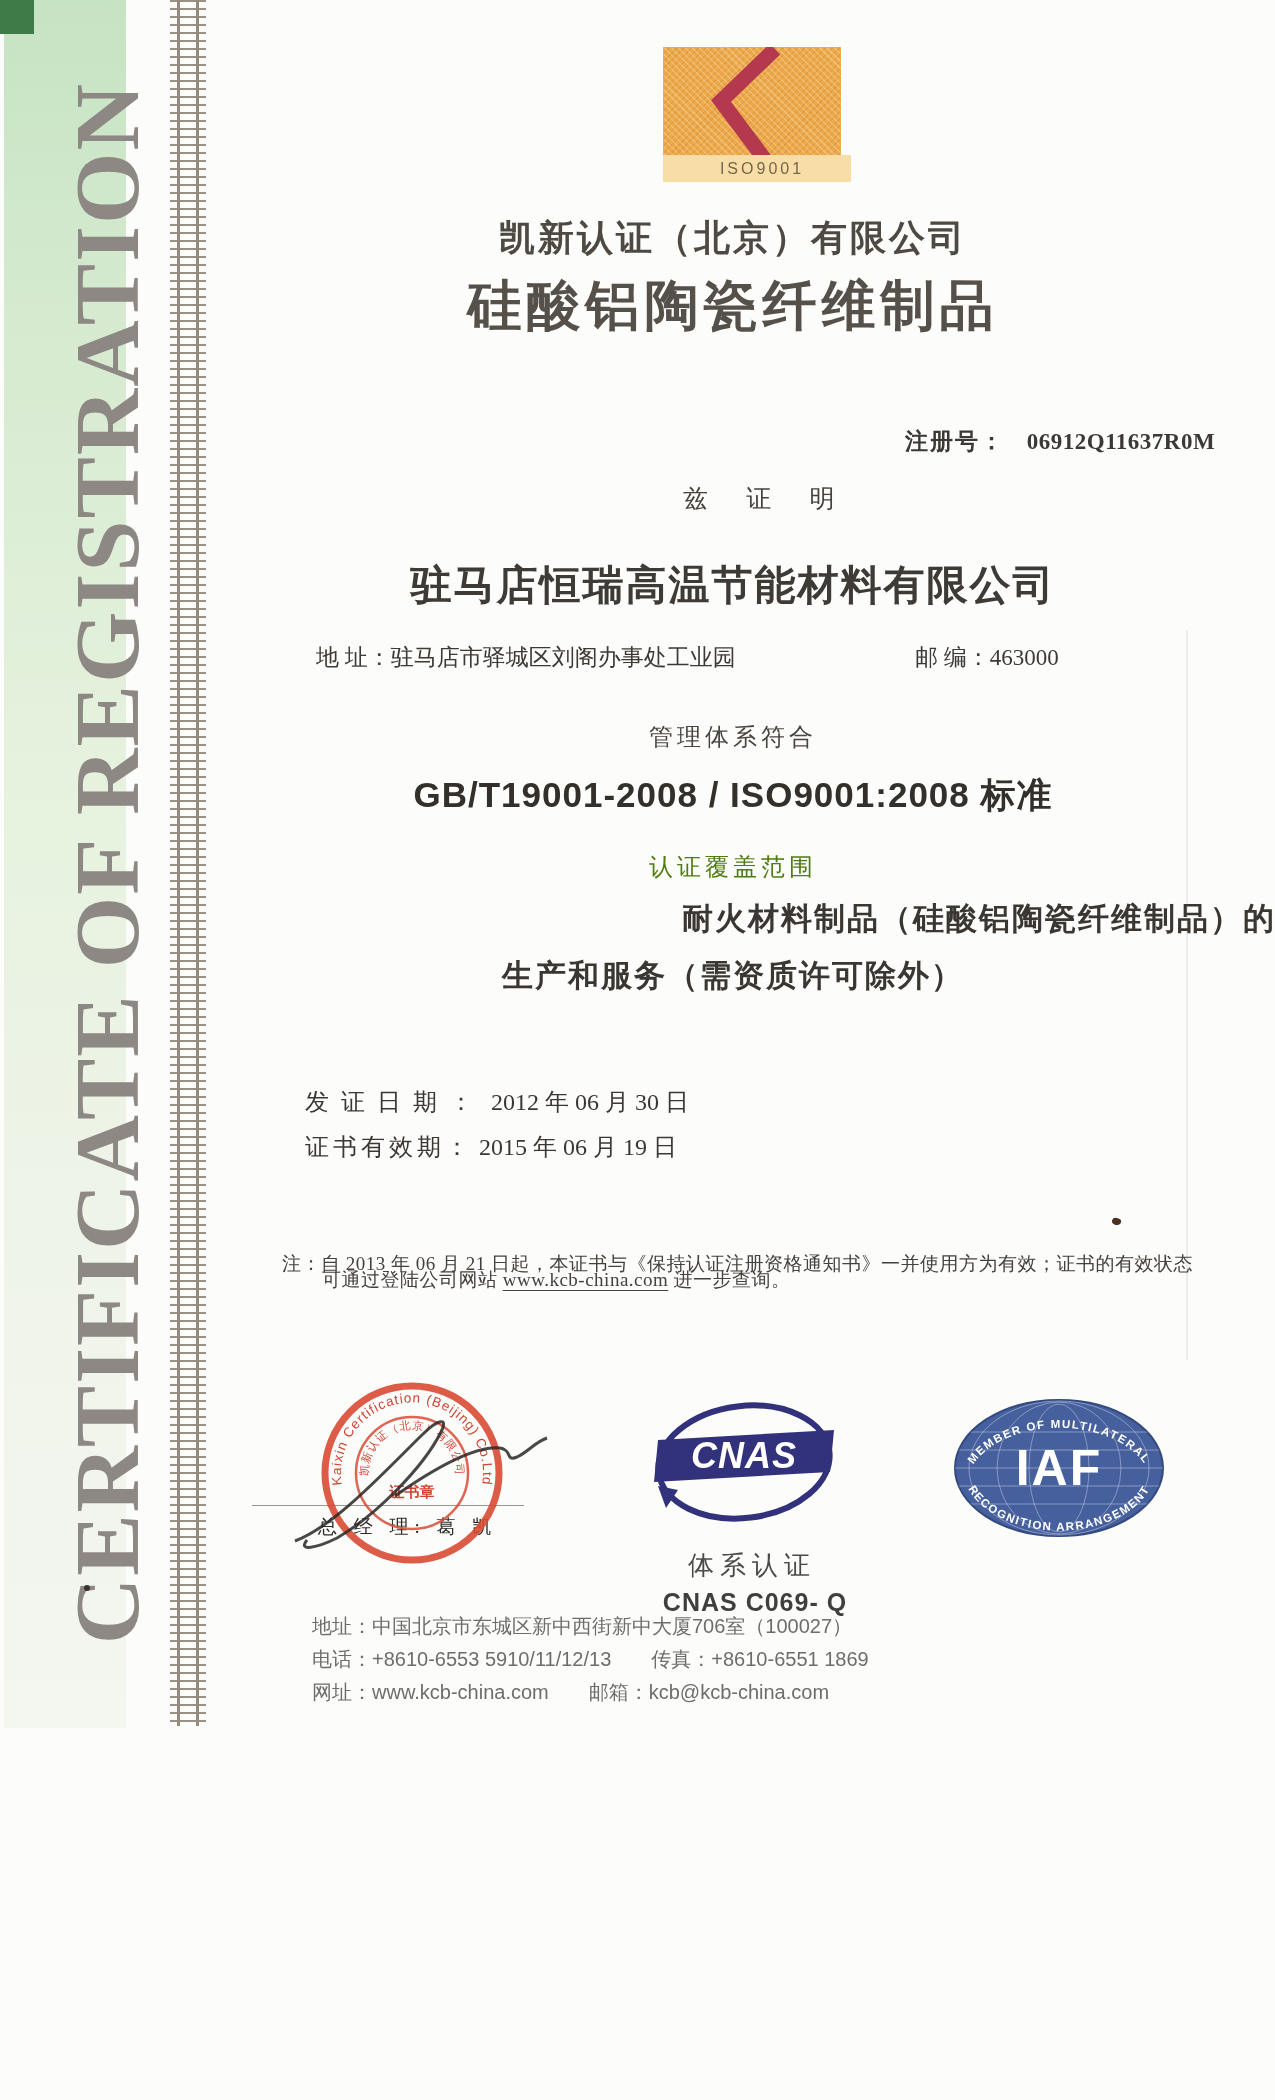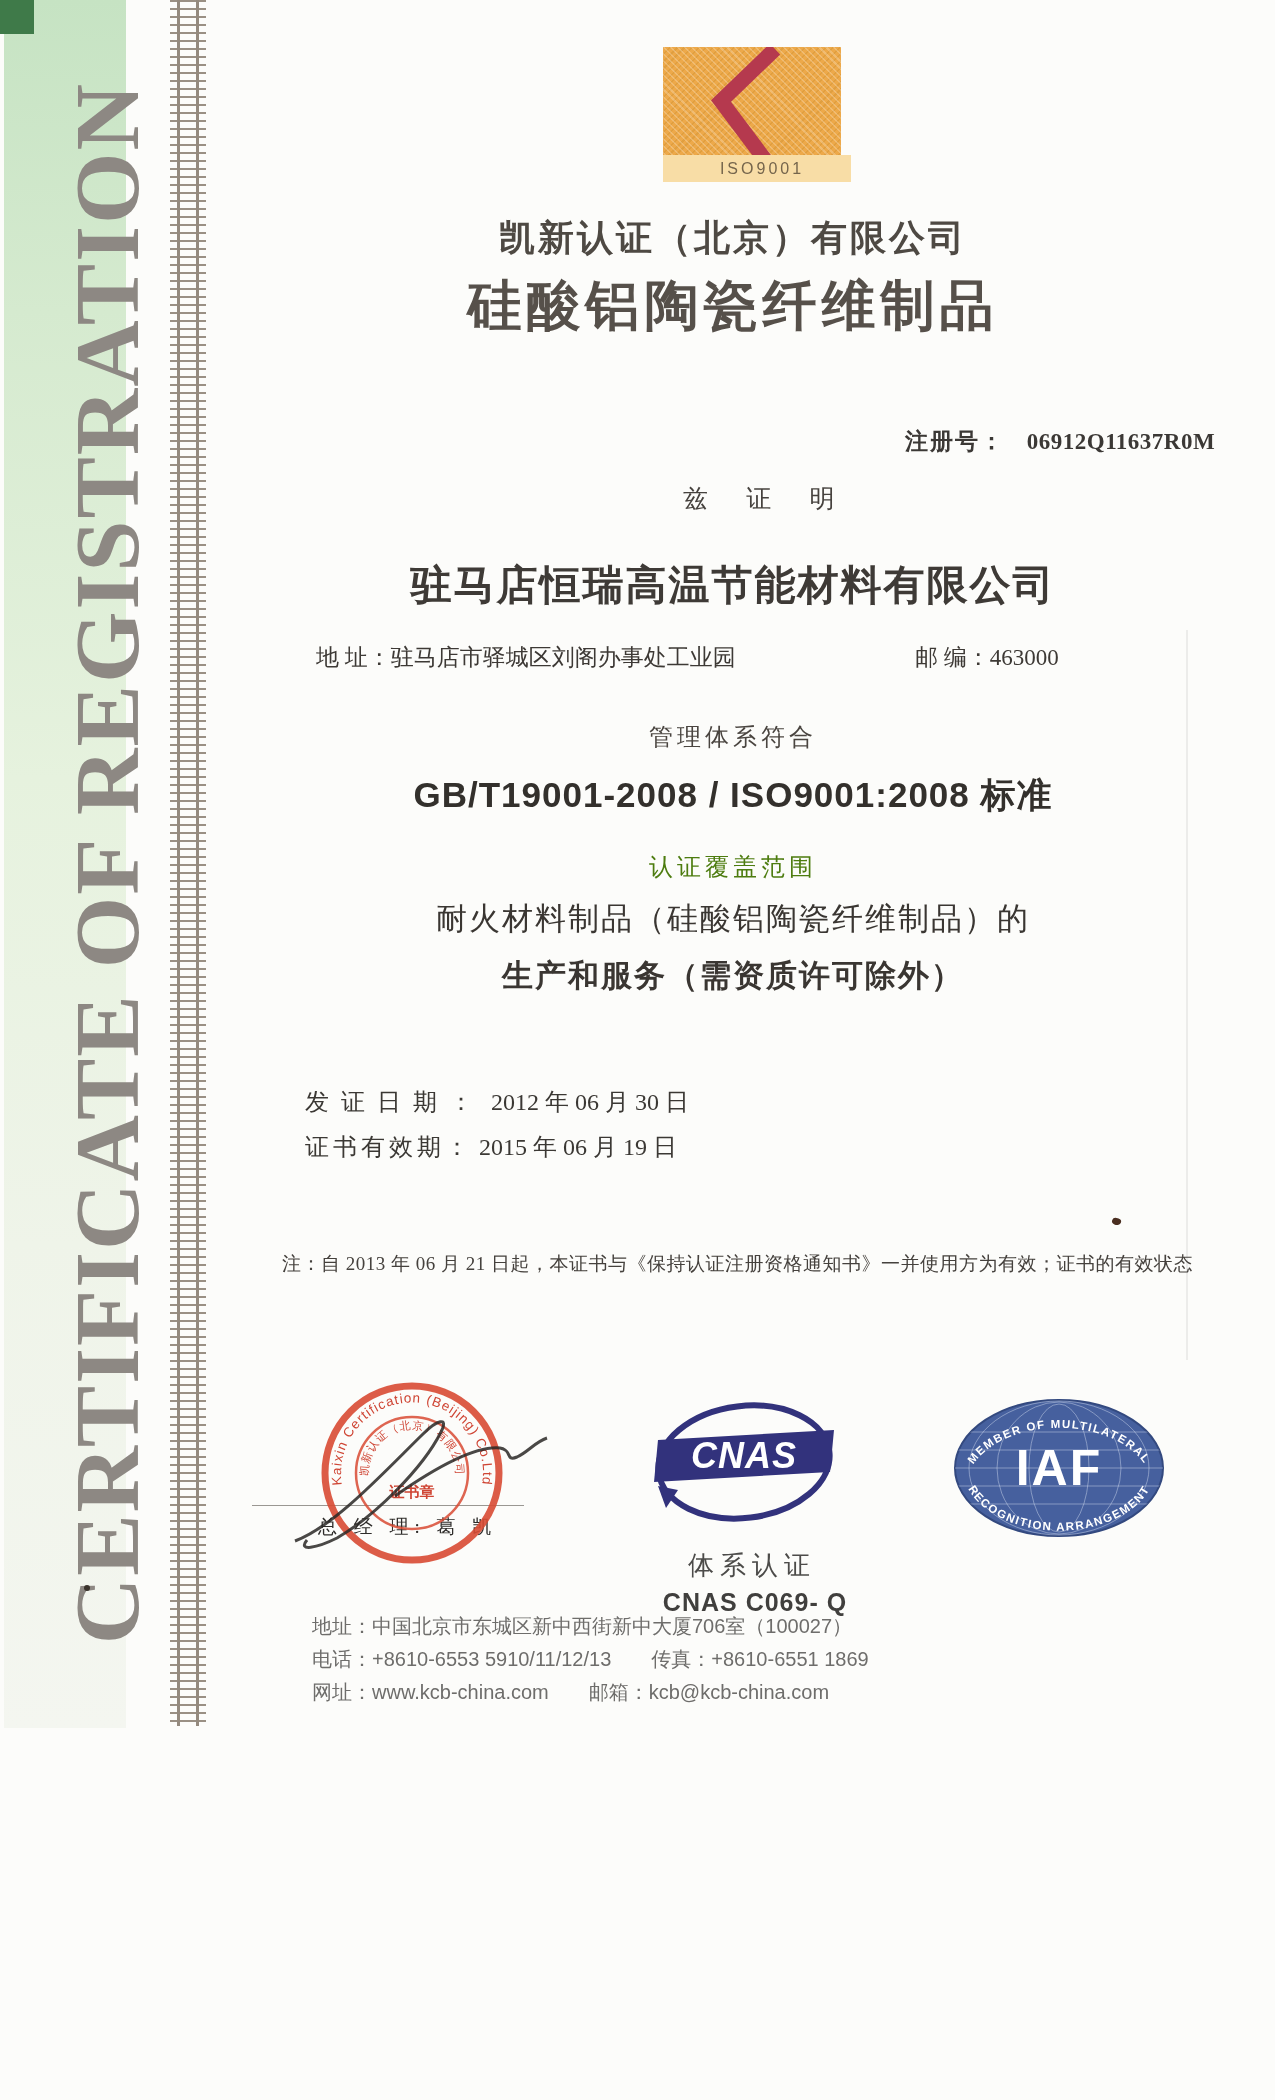--- a/index.html
+++ b/index.html
@@ -49,21 +49,21 @@
   .company-name{position:absolute;left:0;width:100%;top:558px;
     font-family:"Liberation Sans","DejaVu Sans",sans-serif;font-weight:bold;font-size:41px;
     color:#3e3a36;letter-spacing:2px;}
   .addr-line{position:absolute;left:300px;top:642px;font-size:23px;color:#3d3935;white-space:nowrap;margin-left:16px;}
   .post-line{position:absolute;left:915px;top:642px;font-size:23px;color:#3d3935;white-space:nowrap;}
   .conformity{position:absolute;left:0;width:100%;top:721px;font-size:24px;color:#4a4540;letter-spacing:4px;}
   .standard-line{position:absolute;left:0;width:100%;top:772px;
     font-family:"Liberation Sans","DejaVu Sans",sans-serif;font-weight:bold;font-size:35px;
     color:#33302c;letter-spacing:1px;}
   .scope-heading{position:absolute;left:0;width:100%;top:851px;font-size:24px;color:#4d7c0f;letter-spacing:4px;}
-  .scope-1{position:absolute;left:0;width:100%;top:898px;font-weight:normal;font-size:31px;color:#3a3632;letter-spacing:2px;}
+  .scope-1{position:absolute;left:0;width:100%;top:898px;font-weight:bold;font-size:31px;color:#3a3632;letter-spacing:2px;text-align:right;}
   .scope-2{position:absolute;left:0;width:100%;top:955px;font-weight:bold;font-size:31px;color:#3a3632;letter-spacing:2px;}
 
   .date-line{position:absolute;font-size:24px;color:#3b3834;white-space:nowrap;}
   .issue-line{left:305px;top:1086px;}
   .valid-line{left:305px;top:1131px;}
   .issue-line .d-label{letter-spacing:12px;}
   .valid-line .d-label{letter-spacing:4px;}
   .date-line .d-value{margin-left:6px;}
 
   .note-1{position:absolute;left:282px;top:1226px;font-size:19px;color:#45413d;white-space:nowrap;letter-spacing:.5px;margin-top:25px;}
@@ -135,20 +135,23 @@
   </div>
 
   <div class="date-line issue-line">
     <span class="d-label">发证日期：</span><span class="d-value">2012 年 06 月 30 日</span>
   </div>
   <div class="date-line valid-line">
     <span class="d-label">证书有效期：</span><span class="d-value">2015 年 06 月 19 日</span>
   </div>
 
   <div class="note-1">注：自 2013 年 06 月 21 日起，本证书与《保持认证注册资格通知书》一并使用方为有效；证书的有效状态</div>
+  <div class="note-2">
+    <span>可通过登陆公司网站 </span><span class="note-url">www.kcb-china.com</span><span> 进一步查询。</span>
+  </div>
 
   <div class="sig-rule"></div>
   <div class="manager-line">总 经 理: 葛 凯</div>
   <svg class="stamp-svg" width="310" height="200" viewBox="0 0 310 200">
     <defs>
       <path id="sealRing" d="M 100 121 A 71 71 0 1 1 234 121" fill="none"></path>
       <path id="sealInner" d="M 133 125 A 44 44 0 1 1 201 125" fill="none"></path>
     </defs>
     <circle cx="167" cy="97" r="87" fill="none" stroke="#d84a33" stroke-width="7" opacity="0.9"></circle>
     <circle cx="167" cy="97" r="56" fill="none" stroke="#d84a33" stroke-width="2.5" opacity="0.85"></circle>

